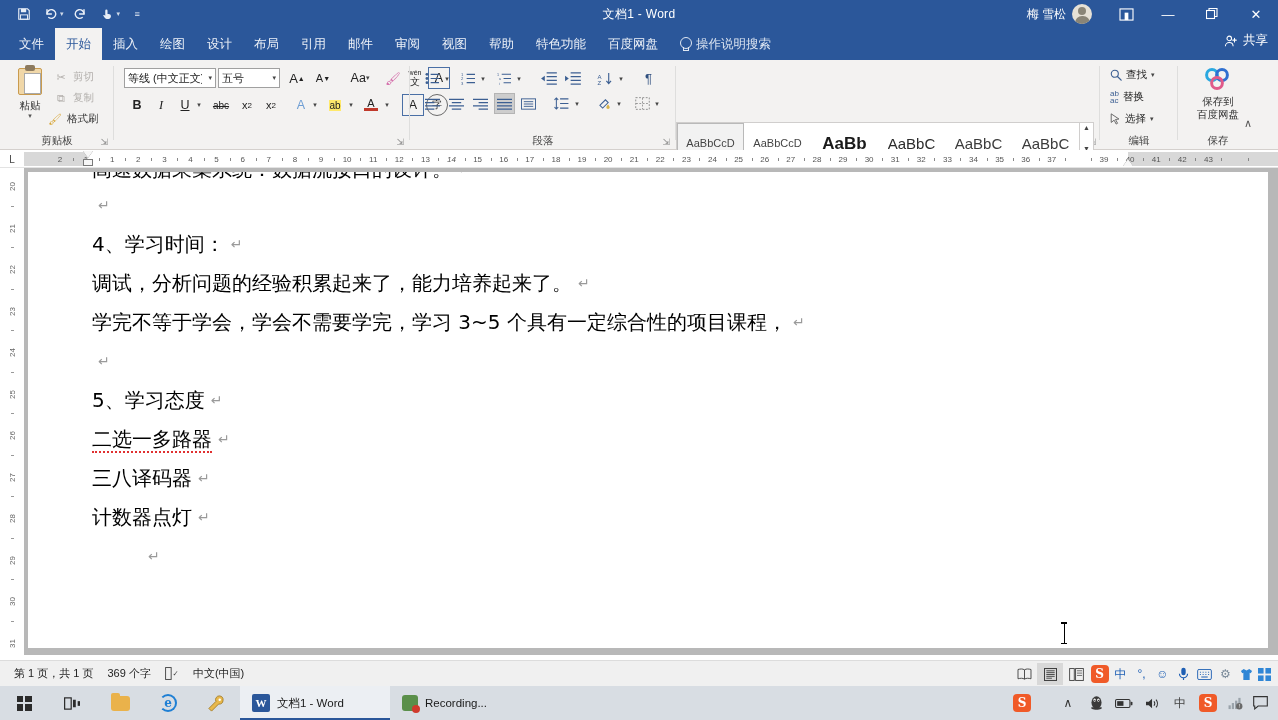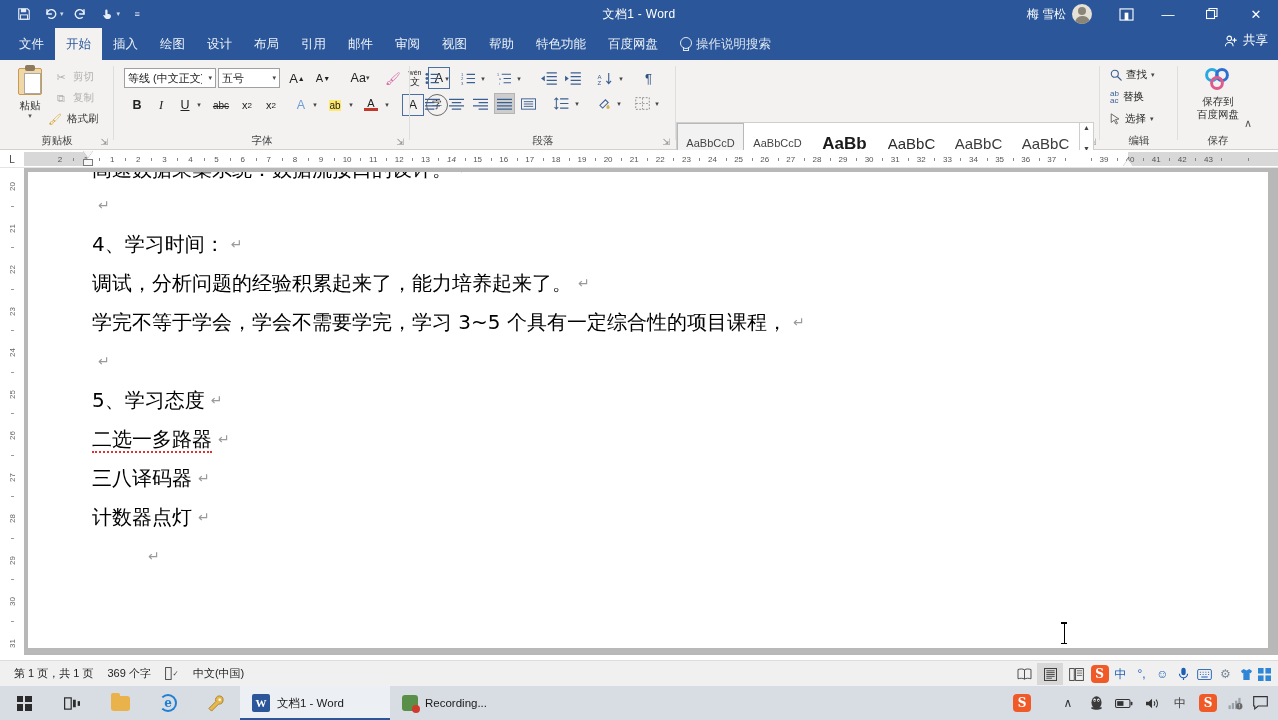--- a/index.html
+++ b/index.html
@@ -483,21 +483,20 @@
           <span style="display:block;width:14px;height:3px;background:#c0392b;"></span>
         </div>
       <div class="fbtn" style="left:268px; top:34px; width:10px;">
           <span class="caret-s">▾</span>
         </div>
       <div class="fbtn" style="left:288px; top:34px; border:1.2px solid #4a6fa5;">A</div>
       <div class="fbtn" style="left:312px; top:34px; border:1.2px solid #6a6a6a; border-radius:50%; font-size:10px;">
           <span>字</span>
         </div>
 
-      <div class="group-label">字体</div>
       <div class="dlg-launcher" style="right:6px;">⇲</div>
       <div class="group-sep" style="right:0;"></div>
     </div>
 
     <div class="group" style="left:410px; width:266px;">
       <div class="pbtn" style="left:12px; top:8px;">
         <svg width="15" height="13" viewBox="0 0 16 14">
             <circle cx="2" cy="2.5" r="1.5" fill="#3c5f92"></circle>
             <circle cx="2" cy="7" r="1.5" fill="#3c5f92"></circle>
             <circle cx="2" cy="11.5" r="1.5" fill="#3c5f92"></circle>

